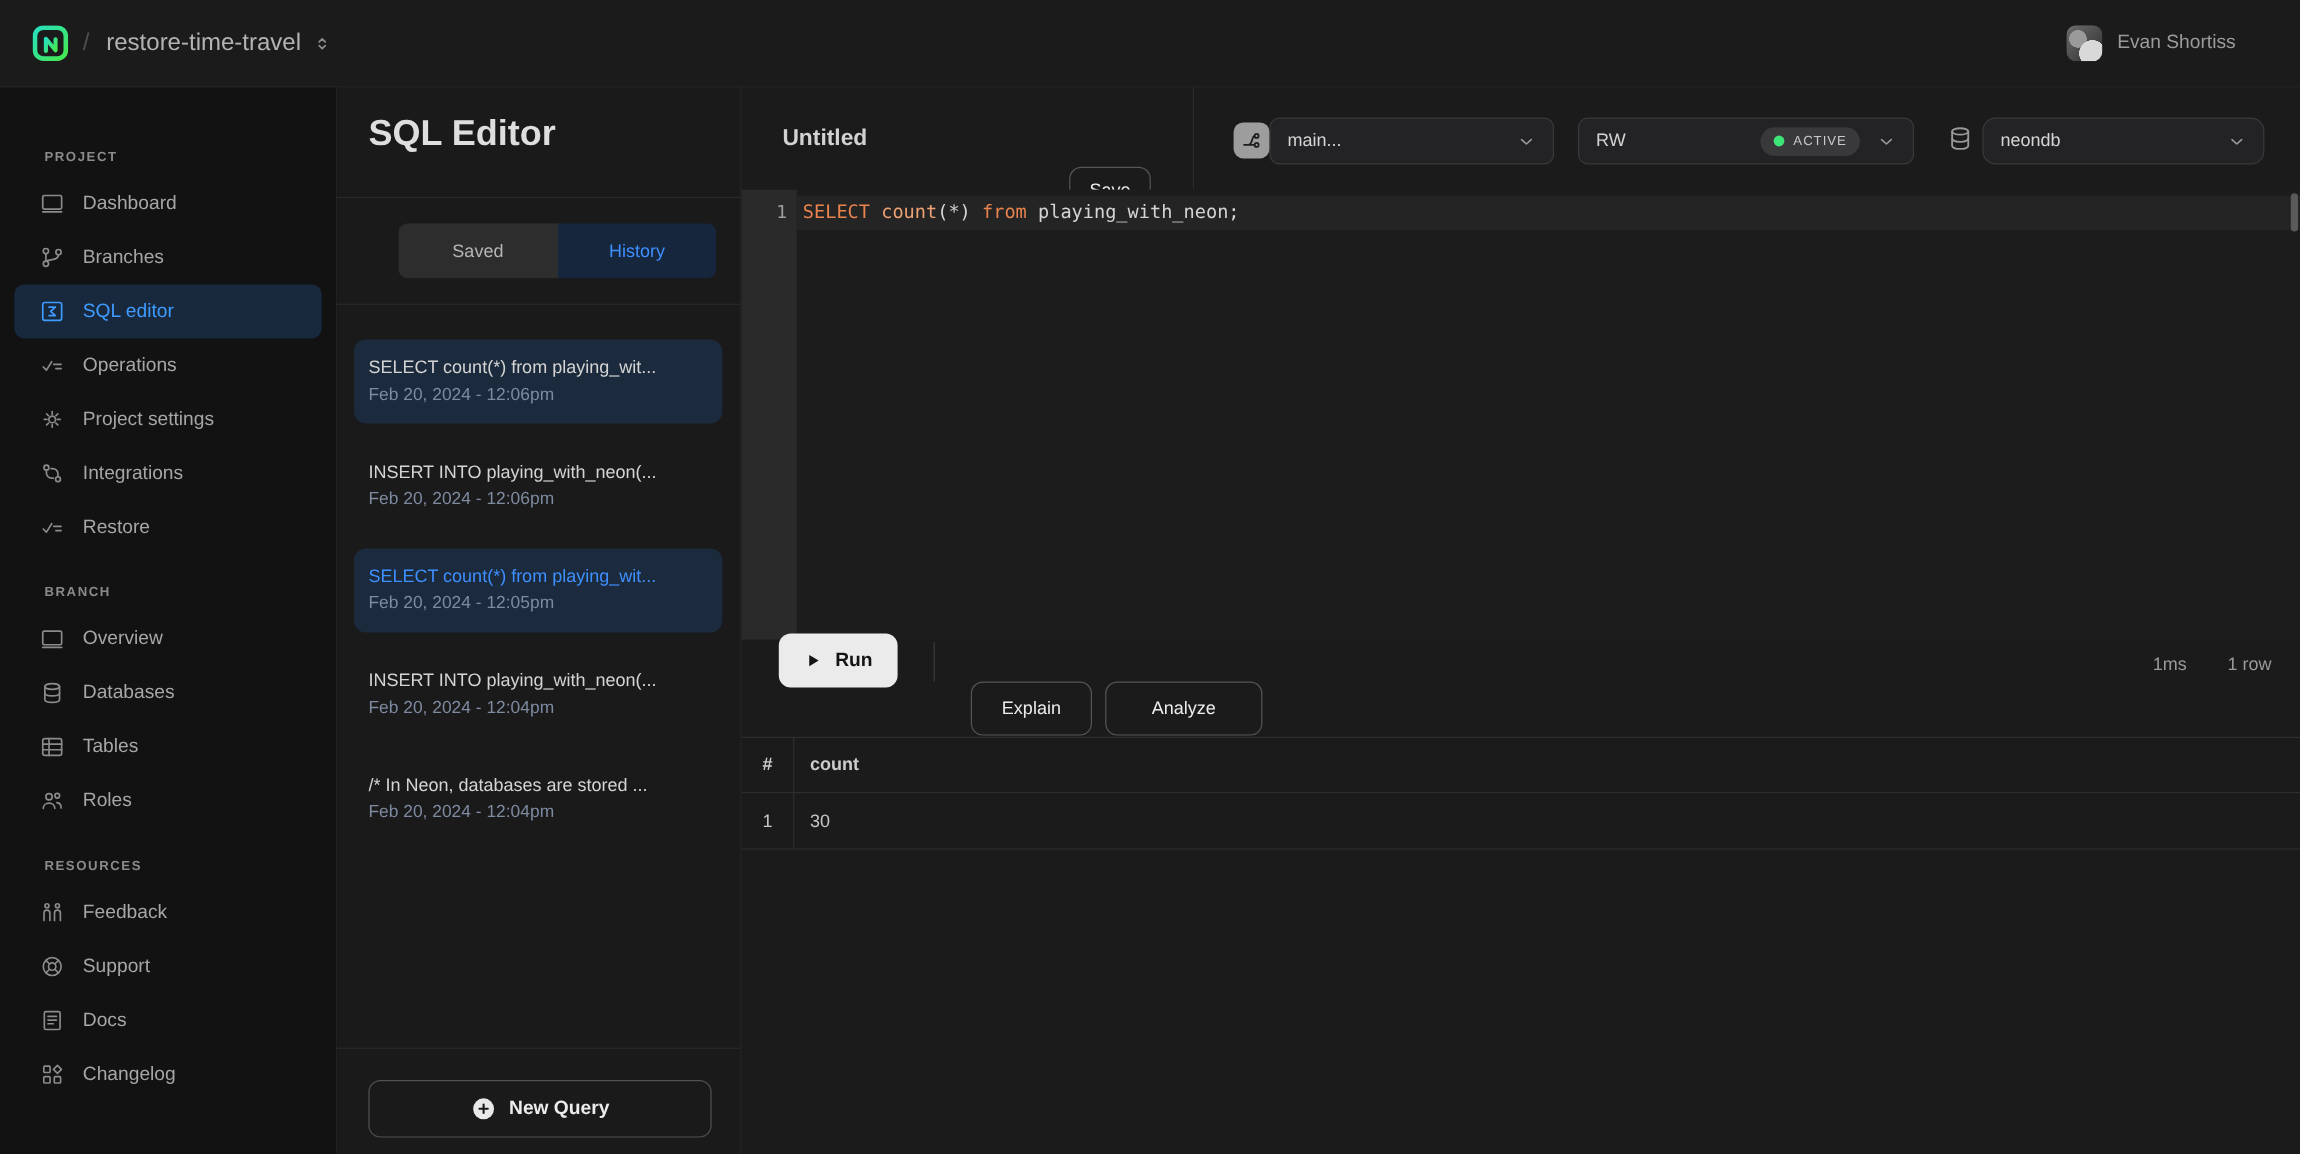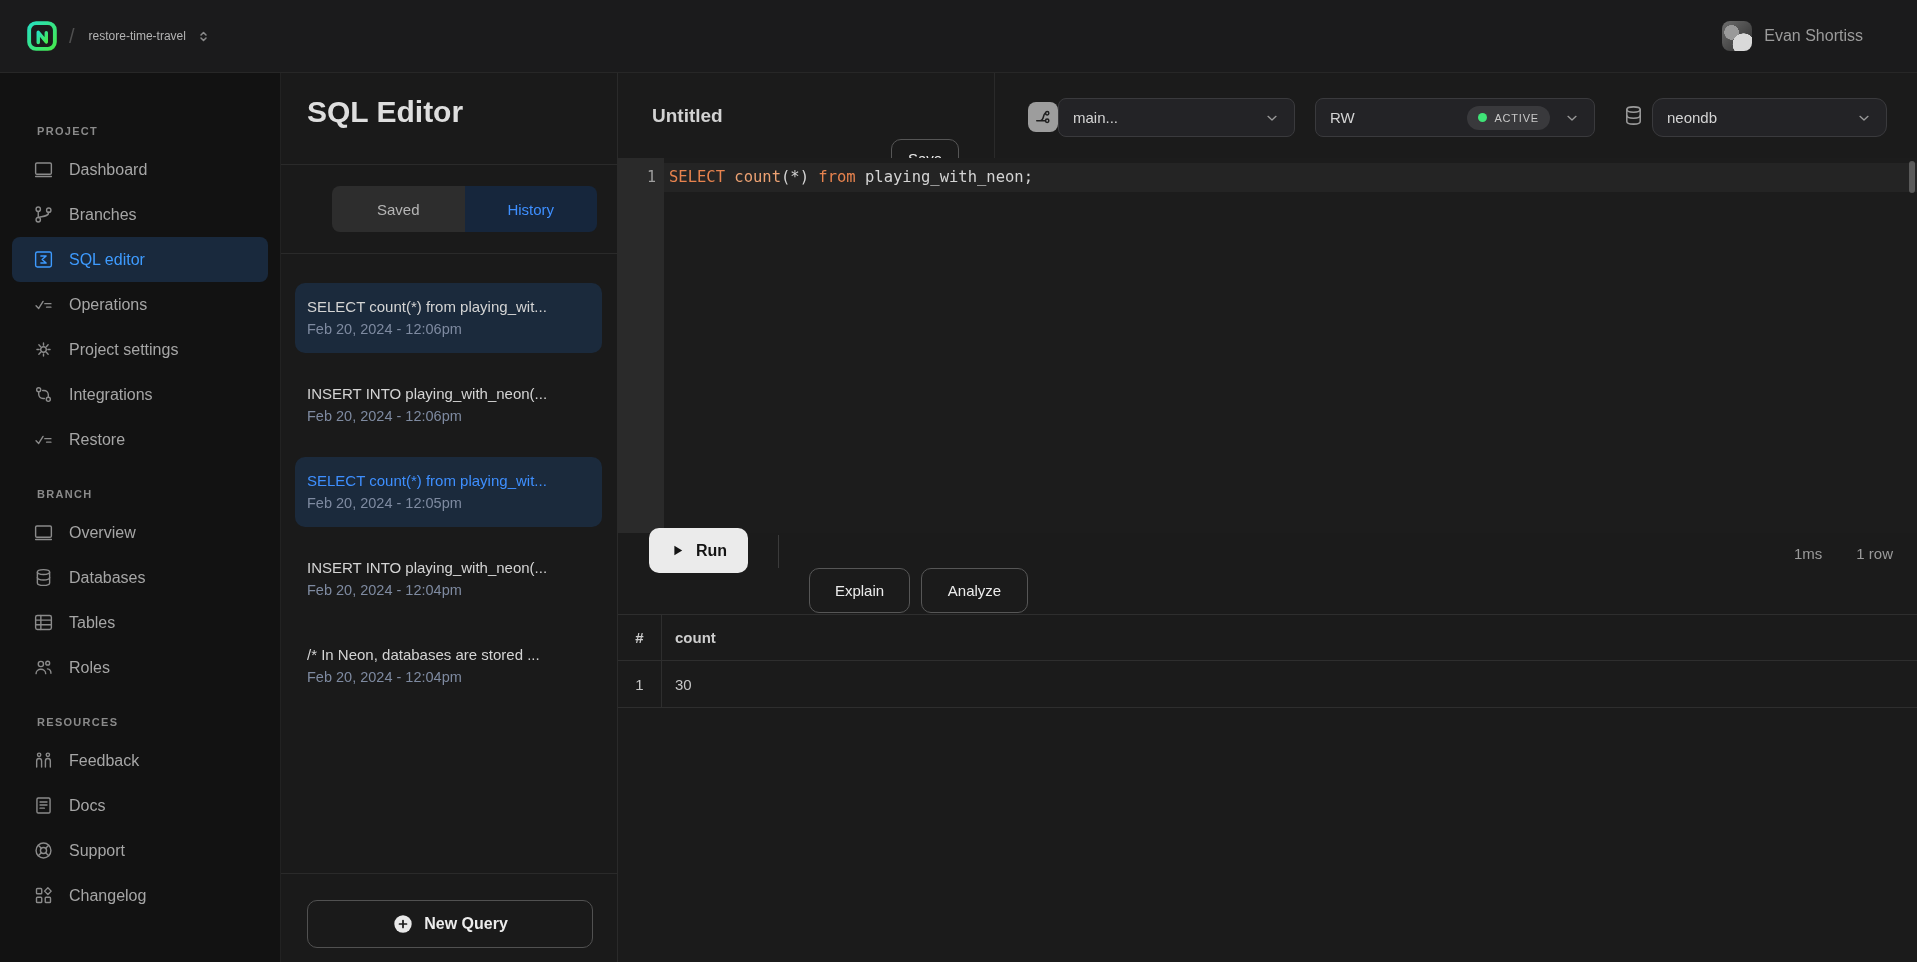--- a/index.html
+++ b/index.html
@@ -4,21 +4,21 @@
 <style>
   * { box-sizing: border-box; }
   body { margin:0; background:#000; font-family:"Liberation Sans", sans-serif; }
   .app { position:relative; width:1917px; height:962px; background:#1b1b1b; overflow:hidden; }
 
   
   .topbar { position:absolute; top:0; left:0; width:100%; height:73px; background:#1b1b1c;
             border-bottom:1px solid #272727; display:flex; align-items:center; }
   .tb-left { display:flex; align-items:center; padding-left:27px; }
   .slash { color:#4f4f4f; font-size:20px; margin:0 14px 0 12px; font-weight:300; }
-  .crumb { color:#b3b3b3; font-size:12px; }
+  .crumb { color:#b3b3b3; font-size:20px; }
   .unfold { margin-left:10px; }
   .tb-right { position:absolute; right:54px; display:flex; align-items:center; }
   .avatar { width:30px; height:30px; border-radius:8px;
             background: radial-gradient(circle at 72% 78%, #d9d9d9 0 34%, rgba(0,0,0,0) 35%),
                         radial-gradient(circle at 32% 38%, #9a9a9a 0 26%, rgba(0,0,0,0) 27%),
                         linear-gradient(135deg,#6d6d6d,#2d2d2d); }
   .user-name { color:#9b9b9b; font-size:16px; margin-left:12px; }
 
   
   .sidebar { position:absolute; top:73px; left:0; width:281px; bottom:0; background:#121212;
@@ -89,21 +89,21 @@
   .scroll-thumb { position:absolute; right:2px; top:3px; width:6px; height:32px; background:#787878;
                   opacity:0.65; border-radius:3px; cursor:grab; }
 
   .actions { position:absolute; top:440px; left:0; right:0; height:80px; }
   .run-btn { position:absolute; left:31px; top:15px; width:99px; height:45px; background:#ebebeb;
              border:none; border-radius:10px; display:flex; align-items:center; justify-content:center;
              gap:11px; font-size:16px; font-weight:700; color:#141414; cursor:pointer;
              font-family:"Liberation Sans",sans-serif; }
   .act-vdiv { position:absolute; left:160px; top:22px; height:33px; width:1px; background:#3b3b3b; }
   .explain-btn { left:191px; top:15px; width:101px; height:45px; }
-  .analyze-btn { left:303px; top:15px; width:107px; height:45px; }
+  .analyze-btn { left:303px; top:15px; width:131px; height:45px; }
   .stats { position:absolute; right:24px; top:0; height:80px; display:flex; align-items:center;
            gap:34px; color:#9a9a9a; font-size:15px; }
 
   .results { position:absolute; top:541px; left:0; right:0; }
   .r-row { display:flex; height:47px; border-bottom:1px solid #2e2e2e; }
   .r-head { border-top:1px solid #2e2e2e; color:#cdcdcd; font-weight:700; }
   .r-body { color:#c6c6c6; }
   .col-num { width:44px; border-right:1px solid #2e2e2e; display:flex; align-items:center;
              justify-content:center; font-size:15px; flex:none; }
   .col-val { flex:1; display:flex; align-items:center; padding-left:13px; font-size:15px; }
@@ -250,37 +250,37 @@
         <svg class="icn" viewBox="0 0 24 24">
           <circle cx="7" cy="5.5" r="1.9"></circle>
             <path d="M4.2 19.5v-7a2.8 2.8 0 0 1 5.6 0v7"></path>
           <circle cx="17" cy="5.5" r="1.9"></circle>
             <path d="M14.2 19.5v-7a2.8 2.8 0 0 1 5.6 0v7"></path>
           </svg>
         <span>Feedback</span>
       </div>
       <div class="side-item">
         <svg class="icn" viewBox="0 0 24 24">
-          <rect x="4.5" y="3.5" width="15" height="17" rx="1.5"></rect>
-            <line x1="8" y1="8" x2="16" y2="8"></line>
-          <line x1="8" y1="11.5" x2="16" y2="11.5"></line>
-            <line x1="8" y1="15" x2="13" y2="15"></line>
-          </svg>
-        <span>Docs</span>
-      </div>
-      <div class="side-item">
-        <svg class="icn" viewBox="0 0 24 24">
           <circle cx="12" cy="12" r="8.5"></circle>
             <circle cx="12" cy="12" r="3.5"></circle>
           <line x1="6" y1="6" x2="9.5" y2="9.5"></line>
             <line x1="14.5" y1="9.5" x2="18" y2="6"></line>
           <line x1="14.5" y1="14.5" x2="18" y2="18"></line>
             <line x1="6" y1="18" x2="9.5" y2="14.5"></line>
           </svg>
         <span>Support</span>
+      </div>
+      <div class="side-item">
+        <svg class="icn" viewBox="0 0 24 24">
+          <rect x="4.5" y="3.5" width="15" height="17" rx="1.5"></rect>
+            <line x1="8" y1="8" x2="16" y2="8"></line>
+          <line x1="8" y1="11.5" x2="16" y2="11.5"></line>
+            <line x1="8" y1="15" x2="13" y2="15"></line>
+          </svg>
+        <span>Docs</span>
       </div>
       <div class="side-item">
         <svg class="icn" viewBox="0 0 24 24">
           <rect x="4" y="4" width="6" height="6" rx="1"></rect>
             <rect x="4" y="14" width="6" height="6" rx="1"></rect>
           <rect x="14" y="14" width="6" height="6" rx="1"></rect>
             <path d="M17 3.2 20.8 7 17 10.8 13.2 7z"></path>
           </svg>
         <span>Changelog</span>
       </div>

